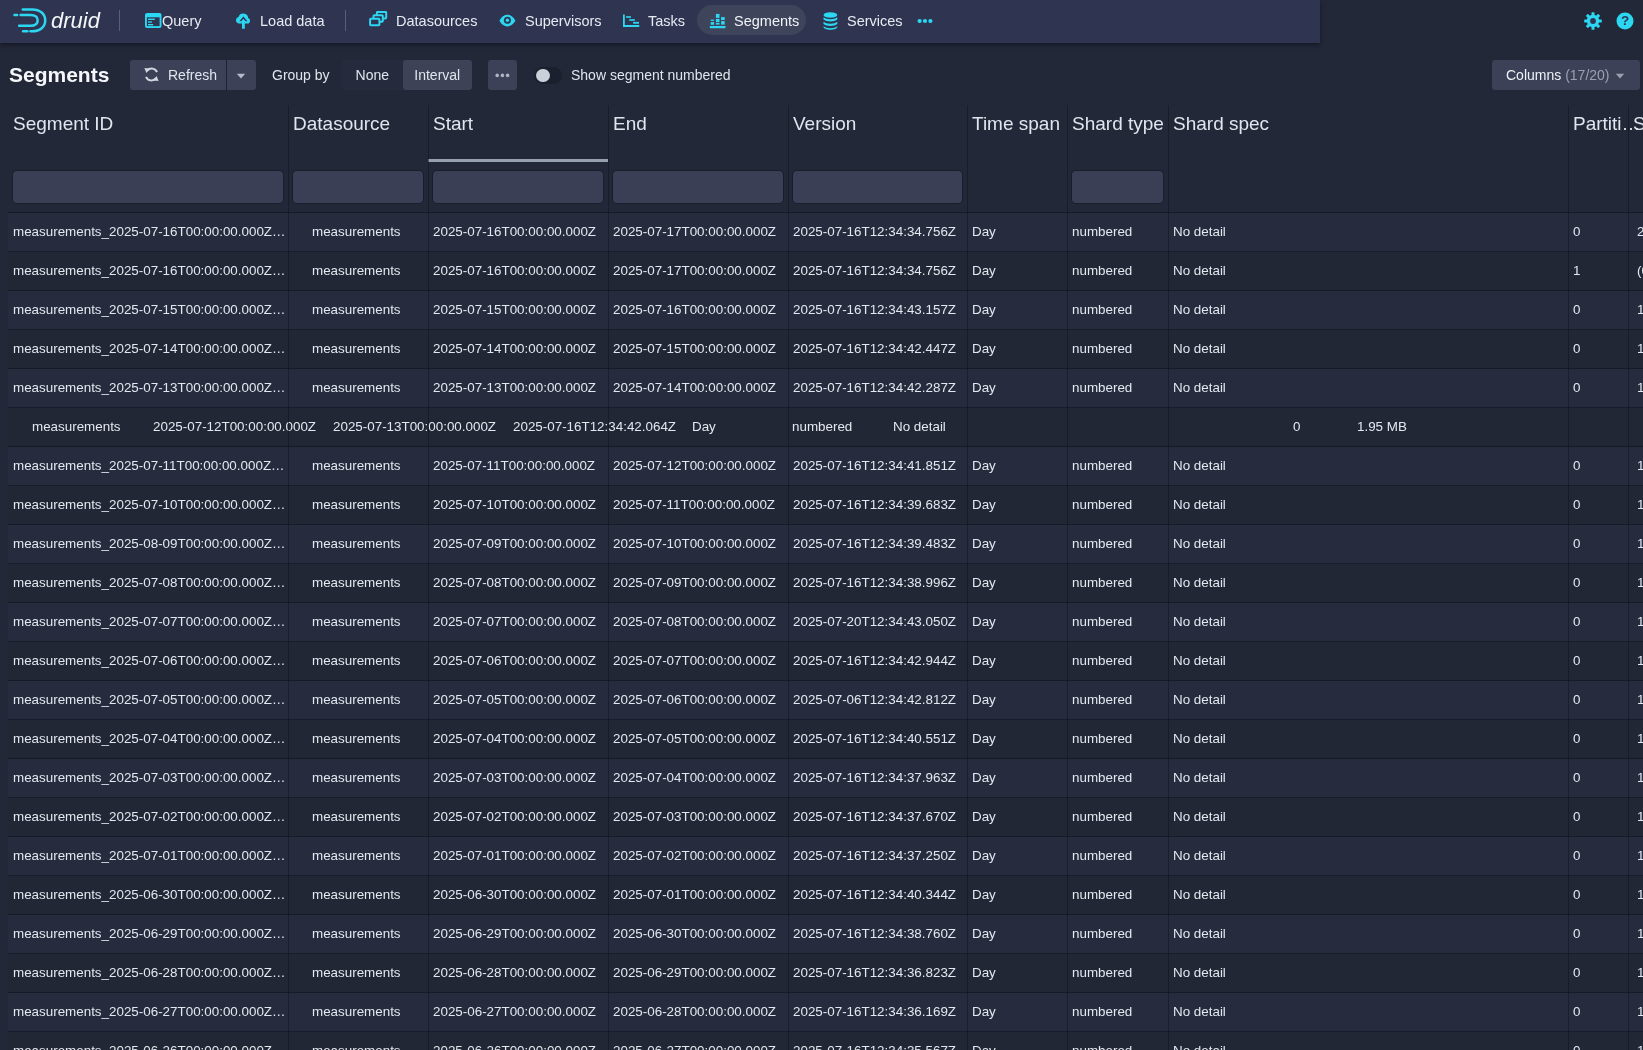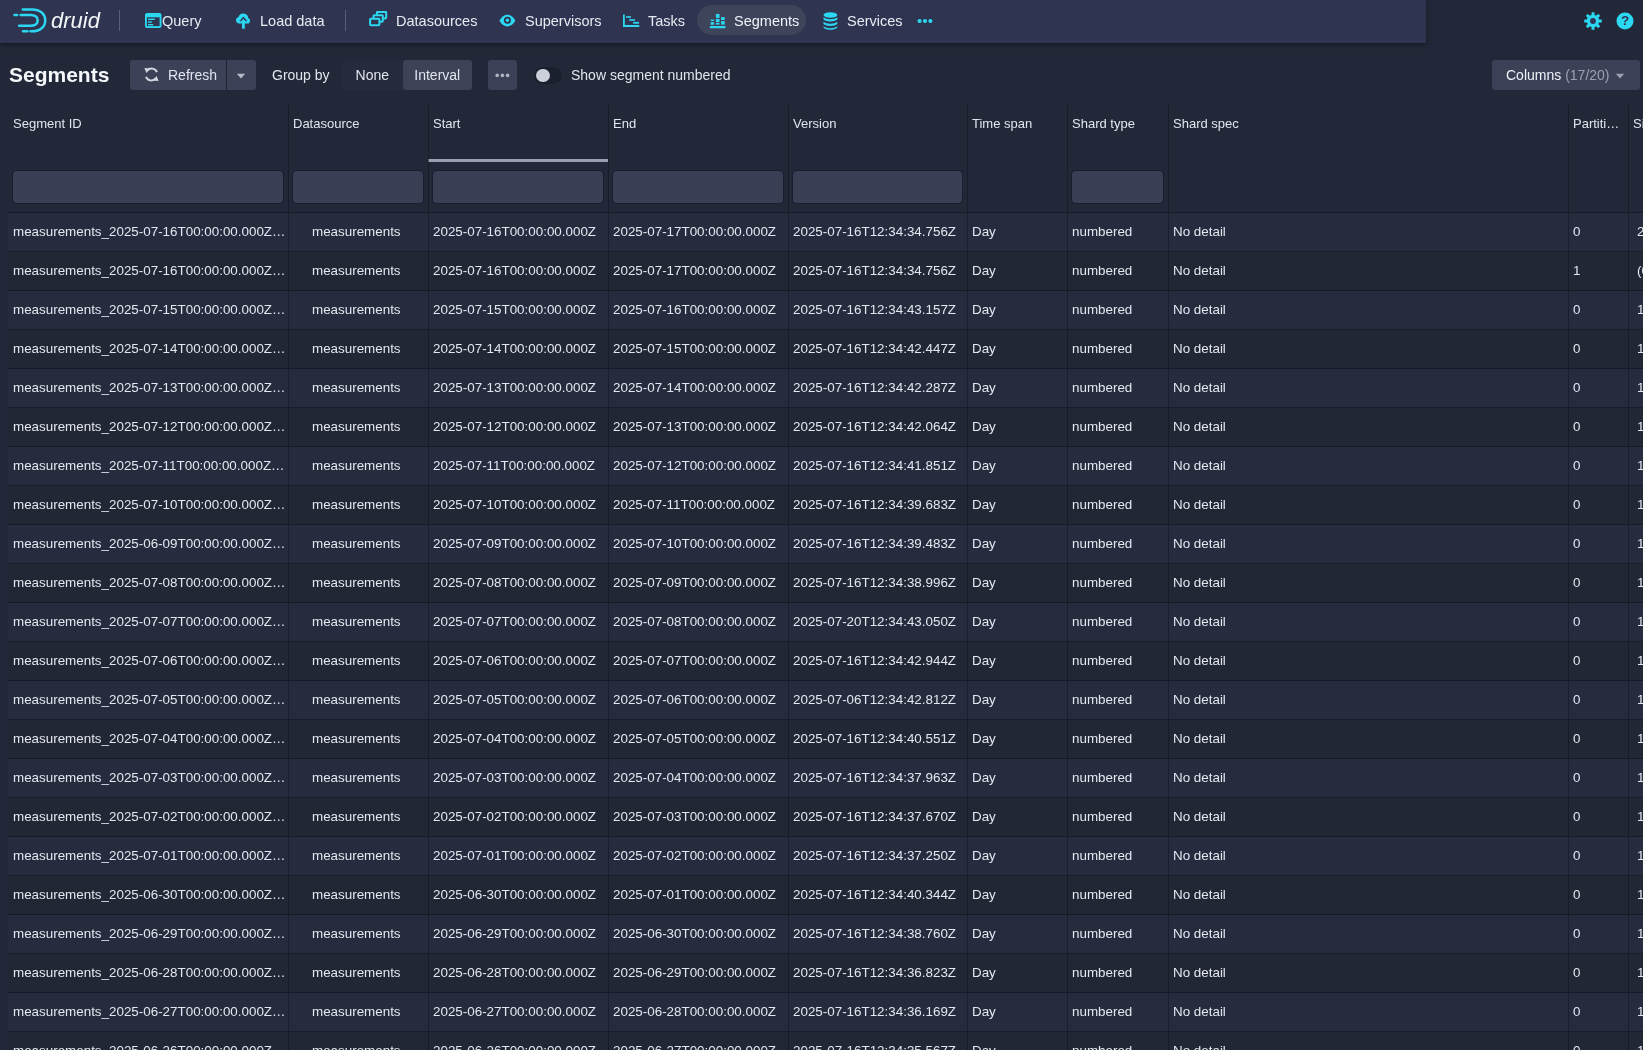--- a/index.html
+++ b/index.html
@@ -1,32 +1,32 @@
 <!DOCTYPE html>
 <html><head><meta charset="utf-8">
 <style>
 * { margin:0; padding:0; box-sizing:border-box; }
 html,body { width:1643px; height:1050px; overflow:hidden; background:#232838;
   font-family:"Liberation Sans", sans-serif; }
 .abs { position:absolute; }
 
-#nav { position:absolute; left:0; top:0; width:1426px; height:43px; background:#2f3451;
+#nav { position:absolute; left:0; top:0; width:1320px; height:43px; background:#2f3451;
   box-shadow:0 2px 4px rgba(8,10,20,.5); z-index:30; }
 .navlab { position:absolute; top:13px; height:17px; line-height:17px; font-size:14.5px;
   color:#e6eaf1; white-space:nowrap; }
 .navdiv { position:absolute; top:10px; width:1px; height:21px; background:#5a6074; }
 #pill { position:absolute; left:697px; top:5px; width:109px; height:30px; border-radius:15px;
   background:#3e4459; }
 
 #title { position:absolute; left:9px; top:60px; font-size:21px; font-weight:bold;
   color:#f5f7fa; line-height:30px; }
 .btn { position:absolute; top:60px; height:30px; background:#3c4157; border-radius:3px; }
 .tbtext { position:absolute; top:60px; height:30px; line-height:30px; font-size:14px;
   color:#e1e5ee; white-space:nowrap; }
-.hcell { position:absolute; top:114px; height:20px; line-height:20px; font-size:13px;
+.hcell { position:absolute; top:114px; height:20px; line-height:20px; font-size:19px;
   color:#e0e5ee; white-space:nowrap; }
 #sortline { position:absolute; left:428px; top:158.5px; width:179.5px; height:3px; background:#97a0b0; }
 .fin { position:absolute; top:171px; height:31.5px; background:#3a3f56; border-radius:4px;
   box-shadow:0 0 0 1px rgba(14,18,30,.45); }
 #fbot { position:absolute; left:8px; top:211.5px; width:1635px; height:1px; background:rgba(13,17,27,.6); }
 #rows { position:absolute; left:8px; top:212.5px; width:1635px; height:838px; overflow:hidden; }
 .row { display:flex; width:1635px; height:39px; border-bottom:1px solid rgba(13,17,27,.55);
   font-size:13.4px; color:#e3e7ef; }
 .row.odd { background:#262c3e; }
 .row.even { background:#222735; }
@@ -238,21 +238,20 @@
       <div class="c c2">2025-07-13T00:00:00.000Z</div>
       <div class="c c3">2025-07-14T00:00:00.000Z</div>
       <div class="c c4">2025-07-16T12:34:42.287Z</div>
       <div class="c c5">Day</div>
       <div class="c c6">numbered</div>
       <div class="c c7">No detail</div>
       <div class="c c8">0</div>
       <div class="c c9">1.94 MB</div>
     </div>
 <div class="row even">
-      <div class="c c0">measurements_2025-07-12T00:00:00.000Z…</div>
       <div class="c c1">measurements</div>
       <div class="c c2">2025-07-12T00:00:00.000Z</div>
       <div class="c c3">2025-07-13T00:00:00.000Z</div>
       <div class="c c4">2025-07-16T12:34:42.064Z</div>
       <div class="c c5">Day</div>
       <div class="c c6">numbered</div>
       <div class="c c7">No detail</div>
       <div class="c c8">0</div>
       <div class="c c9">1.95 MB</div>
     </div>
@@ -274,21 +273,21 @@
       <div class="c c2">2025-07-10T00:00:00.000Z</div>
       <div class="c c3">2025-07-11T00:00:00.000Z</div>
       <div class="c c4">2025-07-16T12:34:39.683Z</div>
       <div class="c c5">Day</div>
       <div class="c c6">numbered</div>
       <div class="c c7">No detail</div>
       <div class="c c8">0</div>
       <div class="c c9">1.95 MB</div>
     </div>
 <div class="row odd">
-      <div class="c c0">measurements_2025-06-09T00:00:00.000Z…</div>
+      <div class="c c0">measurements_2025-08-09T00:00:00.000Z…</div>
       <div class="c c1">measurements</div>
       <div class="c c2">2025-07-09T00:00:00.000Z</div>
       <div class="c c3">2025-07-10T00:00:00.000Z</div>
       <div class="c c4">2025-07-16T12:34:39.483Z</div>
       <div class="c c5">Day</div>
       <div class="c c6">numbered</div>
       <div class="c c7">No detail</div>
       <div class="c c8">0</div>
       <div class="c c9">1.94 MB</div>
     </div>

